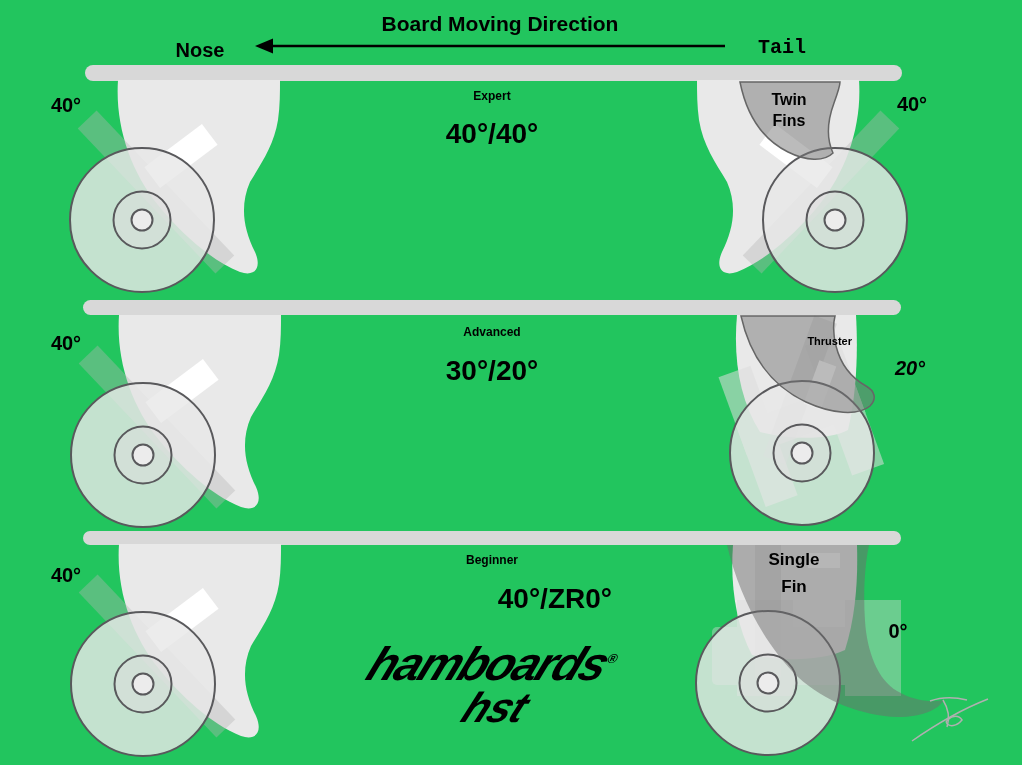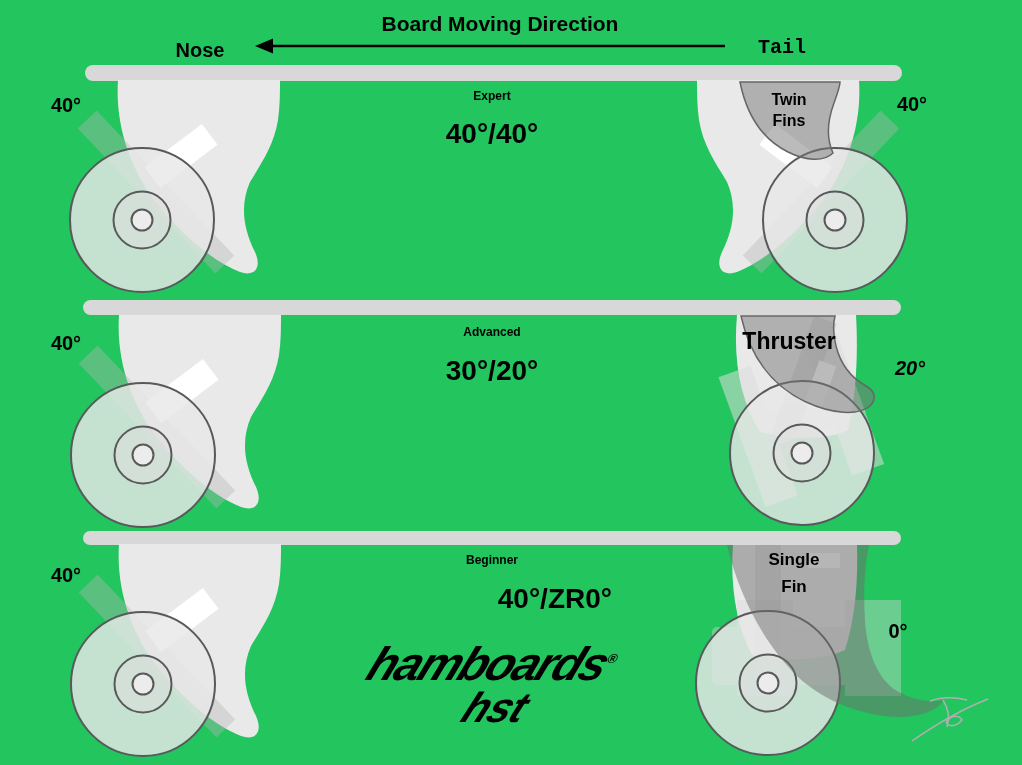--- a/index.html
+++ b/index.html
@@ -126,21 +126,21 @@
   <div class="txt angle" style="left:880px;top:91px;width:64px;">40°</div>
   <div class="txt finlabel" style="left:744px;top:89px;width:90px;">
     <span>Twin</span>
     <span>Fins</span>
   </div>
 
   <div class="txt level" style="left:372px;top:325px;width:240px;">Advanced</div>
   <div class="txt setup" style="left:372px;top:353px;width:240px;">30°/20°</div>
   <div class="txt angle" style="left:34px;top:330px;width:64px;">40°</div>
   <div class="txt angle" style="left:878px;top:355px;width:64px;font-style:italic;">20°</div>
-  <div class="txt finlabel" style="left:726px;top:331px;width:126px;font-size:23px;">
+  <div class="txt finlabel" style="left:726px;top:331px;width:126px;font-size:11px;text-align:right;">
     <span>Thruster</span>
     <span></span>
   </div>
 
   <div class="txt level" style="left:372px;top:553px;width:240px;">Beginner</div>
   <div class="txt setup" style="left:372px;top:581px;width:240px;text-align:right;">40°/ZR0°</div>
   <div class="txt angle" style="left:34px;top:562px;width:64px;">40°</div>
   <div class="txt angle" style="left:866px;top:618px;width:64px;">0°</div>
   <div class="txt finlabel finlabel-big" style="left:748px;top:546px;width:92px;">
     <span>Single</span>

